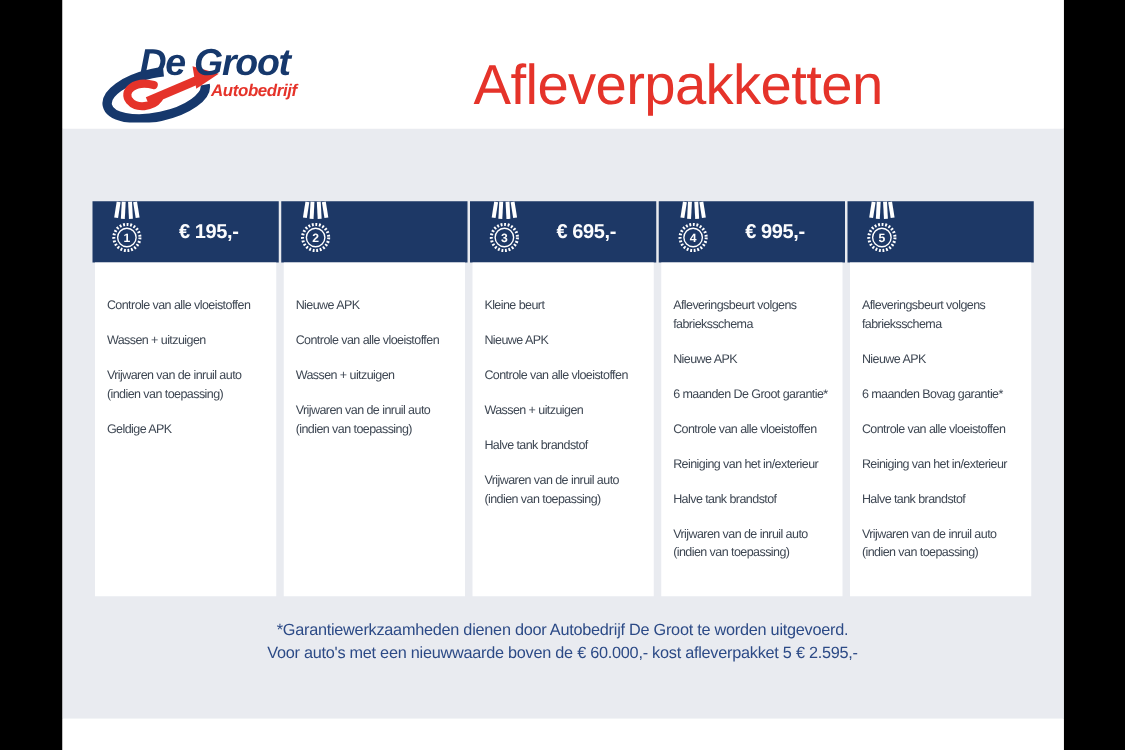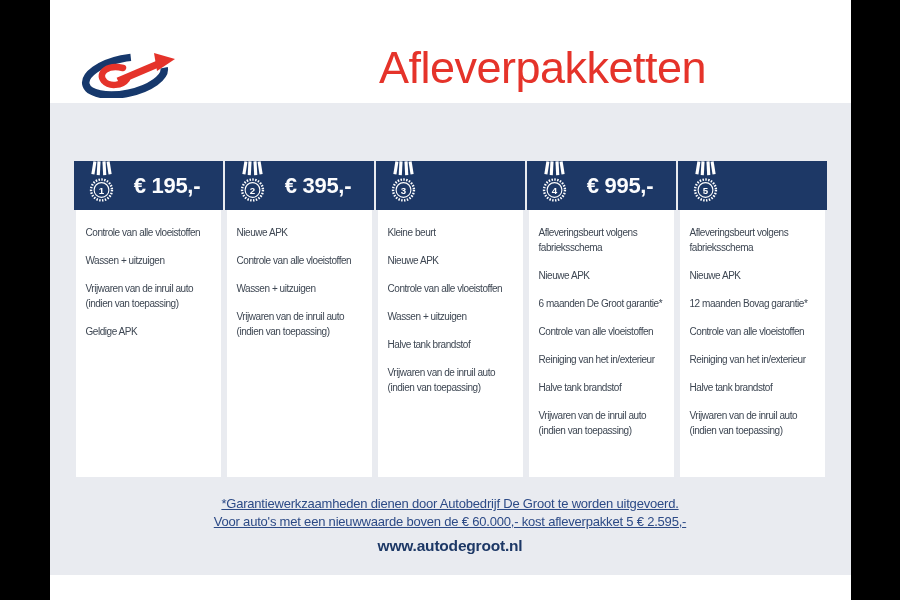--- a/index.html
+++ b/index.html
@@ -34,35 +34,35 @@
 
   .cards-row { width: 755px; margin: 0 auto; display: flex; }
   .card-col { width: 151px; }
   .card-header {
     width: 149px; height: 49px; margin: 0 1px; background: #1d3866;
     display: flex; align-items: center;
   }
   .medal-box { width: 46px; padding-left: 9px; flex-shrink: 0; }
   .card-price {
     flex: 1; text-align: center; padding-right: 8px;
-    color: #fbfcfe; font-size: 22px; font-weight: bold; letter-spacing: -0.3px;
+    color: #fbfcfe; font-size: 16px; font-weight: bold; letter-spacing: -0.3px;
     white-space: nowrap;
   }
   .card-body {
     width: 145px; height: 267px; margin: 0 auto; background: #fff;
-    padding: 15px 10px 0 10px; overflow: hidden;
+    padding: 27px 10px 0 10px; overflow: hidden;
   }
   .feature {
     font-size: 10px; line-height: 15px; letter-spacing: -0.45px;
     color: #3e4753; margin-bottom: 13px;
   }
 
   
   .notes { margin-top: 18px; text-align: center; }
-  .note-line { font-size: 13px; line-height: 17.5px; color: #2c4a86; letter-spacing: -0.2px; text-decoration: underline; }
+  .note-line { font-size: 13px; line-height: 17.5px; color: #2c4a86; letter-spacing: -0.2px; }
   .website {
     margin-top: 7px; text-align: center;
     font-size: 15.5px; font-weight: bold; color: #1d3866; letter-spacing: -0.2px;
   }
   .bottom-strip { height: 25px; background: #fff; }
 </style>
 </head>
 <body>
 
 <div class="stage">
@@ -70,20 +70,24 @@
 
     <div class="header">
       <div class="logo-wrap">
         <div class="logo-inner">
           <svg class="logo-emblem" width="102" height="48" viewBox="0 0 102 48">
             <ellipse cx="47" cy="26" rx="40" ry="17.5" fill="none" stroke="#16386c" stroke-width="7.5" stroke-dasharray="150 40" transform="rotate(-12 47 26)"></ellipse>
             <path d="M 45 18 C 30 14, 19 23, 26 31 C 31 37, 44 36, 49 29" fill="none" stroke="#e5332a" stroke-width="6.5" stroke-linecap="round"></path>
             <line x1="40" y1="31" x2="80" y2="14" stroke="#e5332a" stroke-width="7"></line>
             <polygon points="76,3 97,9 79,21" fill="#e5332a"></polygon>
           </svg>
+          <div class="logo-text">
+            <div class="logo-line1">De Groot</div>
+            <div class="logo-line2">Autobedrijf</div>
+          </div>
         </div>
       </div>
       <div class="title-wrap">
         <div class="page-title">Afleverpakketten</div>
       </div>
     </div>
 
     <div class="band">
       <div class="cards-row">
   <div class="card-col">
@@ -121,21 +125,20 @@
             <rect x="14.8" y="0" width="3.4" height="15" transform="rotate(3 16.5 15)"></rect>
             <rect x="21.8" y="0" width="3.4" height="15" transform="rotate(-3 23.5 15)"></rect>
             <rect x="27.6" y="0" width="3.4" height="14" transform="rotate(-9 29.3 14)"></rect>
           </g>
           <circle cx="20" cy="31" r="13" fill="#1d3866"></circle>
           <circle cx="20" cy="31" r="11.3" fill="none" stroke="#ffffff" stroke-width="2.6" stroke-dasharray="1.6 1.5"></circle>
           <circle cx="20" cy="31" r="8" fill="none" stroke="#ffffff" stroke-width="1.2"></circle>
           <text x="20" y="35" text-anchor="middle" font-size="10.5" font-weight="bold" fill="#ffffff" font-family="Liberation Sans, DejaVu Sans, sans-serif">2</text>
         </svg>
       </div>
-      <div class="card-price">€ 395,-</div>
     </div>
     <div class="card-body">
               <div class="feature">Nieuwe APK</div>
               <div class="feature">Controle van alle vloeistoffen</div>
               <div class="feature">Wassen + uitzuigen</div>
               <div class="feature">Vrijwaren van de inruil auto (indien van toepassing)</div>
             </div>
   </div>
 
   <div class="card-col">
@@ -147,20 +150,21 @@
             <rect x="14.8" y="0" width="3.4" height="15" transform="rotate(3 16.5 15)"></rect>
             <rect x="21.8" y="0" width="3.4" height="15" transform="rotate(-3 23.5 15)"></rect>
             <rect x="27.6" y="0" width="3.4" height="14" transform="rotate(-9 29.3 14)"></rect>
           </g>
           <circle cx="20" cy="31" r="13" fill="#1d3866"></circle>
           <circle cx="20" cy="31" r="11.3" fill="none" stroke="#ffffff" stroke-width="2.6" stroke-dasharray="1.6 1.5"></circle>
           <circle cx="20" cy="31" r="8" fill="none" stroke="#ffffff" stroke-width="1.2"></circle>
           <text x="20" y="35" text-anchor="middle" font-size="10.5" font-weight="bold" fill="#ffffff" font-family="Liberation Sans, DejaVu Sans, sans-serif">3</text>
         </svg>
       </div>
+      <div class="card-price">€ 695,-</div>
     </div>
     <div class="card-body">
               <div class="feature">Kleine beurt</div>
               <div class="feature">Nieuwe APK</div>
               <div class="feature">Controle van alle vloeistoffen</div>
               <div class="feature">Wassen + uitzuigen</div>
               <div class="feature">Halve tank brandstof</div>
               <div class="feature">Vrijwaren van de inruil auto (indien van toepassing)</div>
             </div>
   </div>
@@ -207,31 +211,30 @@
           <circle cx="20" cy="31" r="13" fill="#1d3866"></circle>
           <circle cx="20" cy="31" r="11.3" fill="none" stroke="#ffffff" stroke-width="2.6" stroke-dasharray="1.6 1.5"></circle>
           <circle cx="20" cy="31" r="8" fill="none" stroke="#ffffff" stroke-width="1.2"></circle>
           <text x="20" y="35" text-anchor="middle" font-size="10.5" font-weight="bold" fill="#ffffff" font-family="Liberation Sans, DejaVu Sans, sans-serif">5</text>
         </svg>
       </div>
     </div>
     <div class="card-body">
               <div class="feature">Afleveringsbeurt volgens fabrieksschema</div>
               <div class="feature">Nieuwe APK</div>
-              <div class="feature">12 maanden Bovag garantie*</div>
+              <div class="feature">6 maanden Bovag garantie*</div>
               <div class="feature">Controle van alle vloeistoffen</div>
               <div class="feature">Reiniging van het in/exterieur</div>
               <div class="feature">Halve tank brandstof</div>
               <div class="feature">Vrijwaren van de inruil auto (indien van toepassing)</div>
             </div>
   </div>
 </div>
 
       <div class="notes">
           <div class="note-line">*Garantiewerkzaamheden dienen door Autobedrijf De Groot te worden uitgevoerd.</div>
           <div class="note-line">Voor auto's met een nieuwwaarde boven de € 60.000,- kost afleverpakket 5 € 2.595,-</div>
         </div>
-      <div class="website">www.autodegroot.nl</div>
     </div>
 
     <div class="bottom-strip"></div>
   </div>
 </div>
 
 </body></html>

